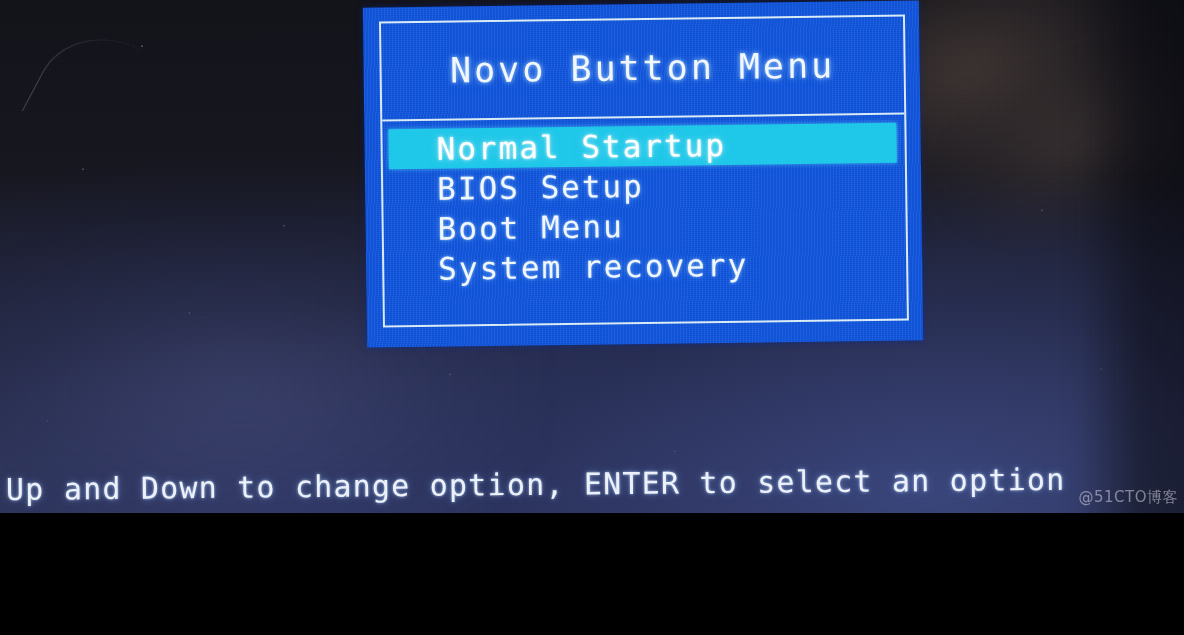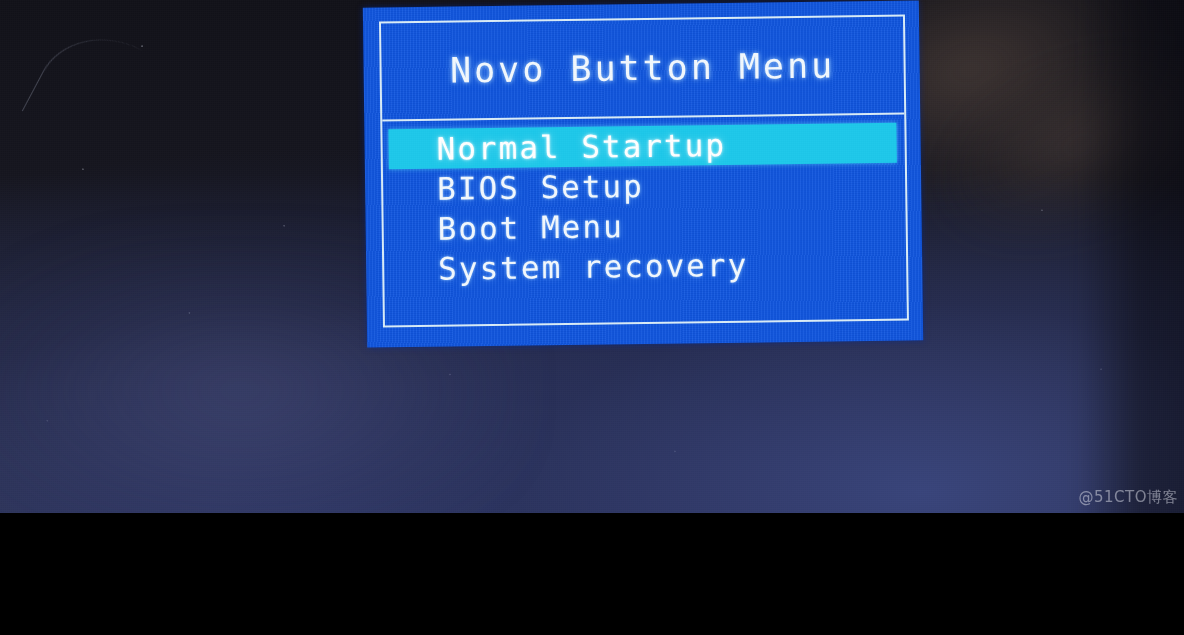--- a/index.html
+++ b/index.html
@@ -246,17 +246,20 @@
         </div>
 
         <div class="menu-item">
           <span class="label">System recovery</span>
         </div>
 
       </div>
     </div>
   </div>
 
+  <div id="help-bar">
+    <div id="help-text">Up and Down to change option, ENTER to select an option</div>
+  </div>
 
   <div id="watermark">@51CTO博客</div>
 
   <div class="bg-noise"></div>
 </div>
 
 </body></html>

